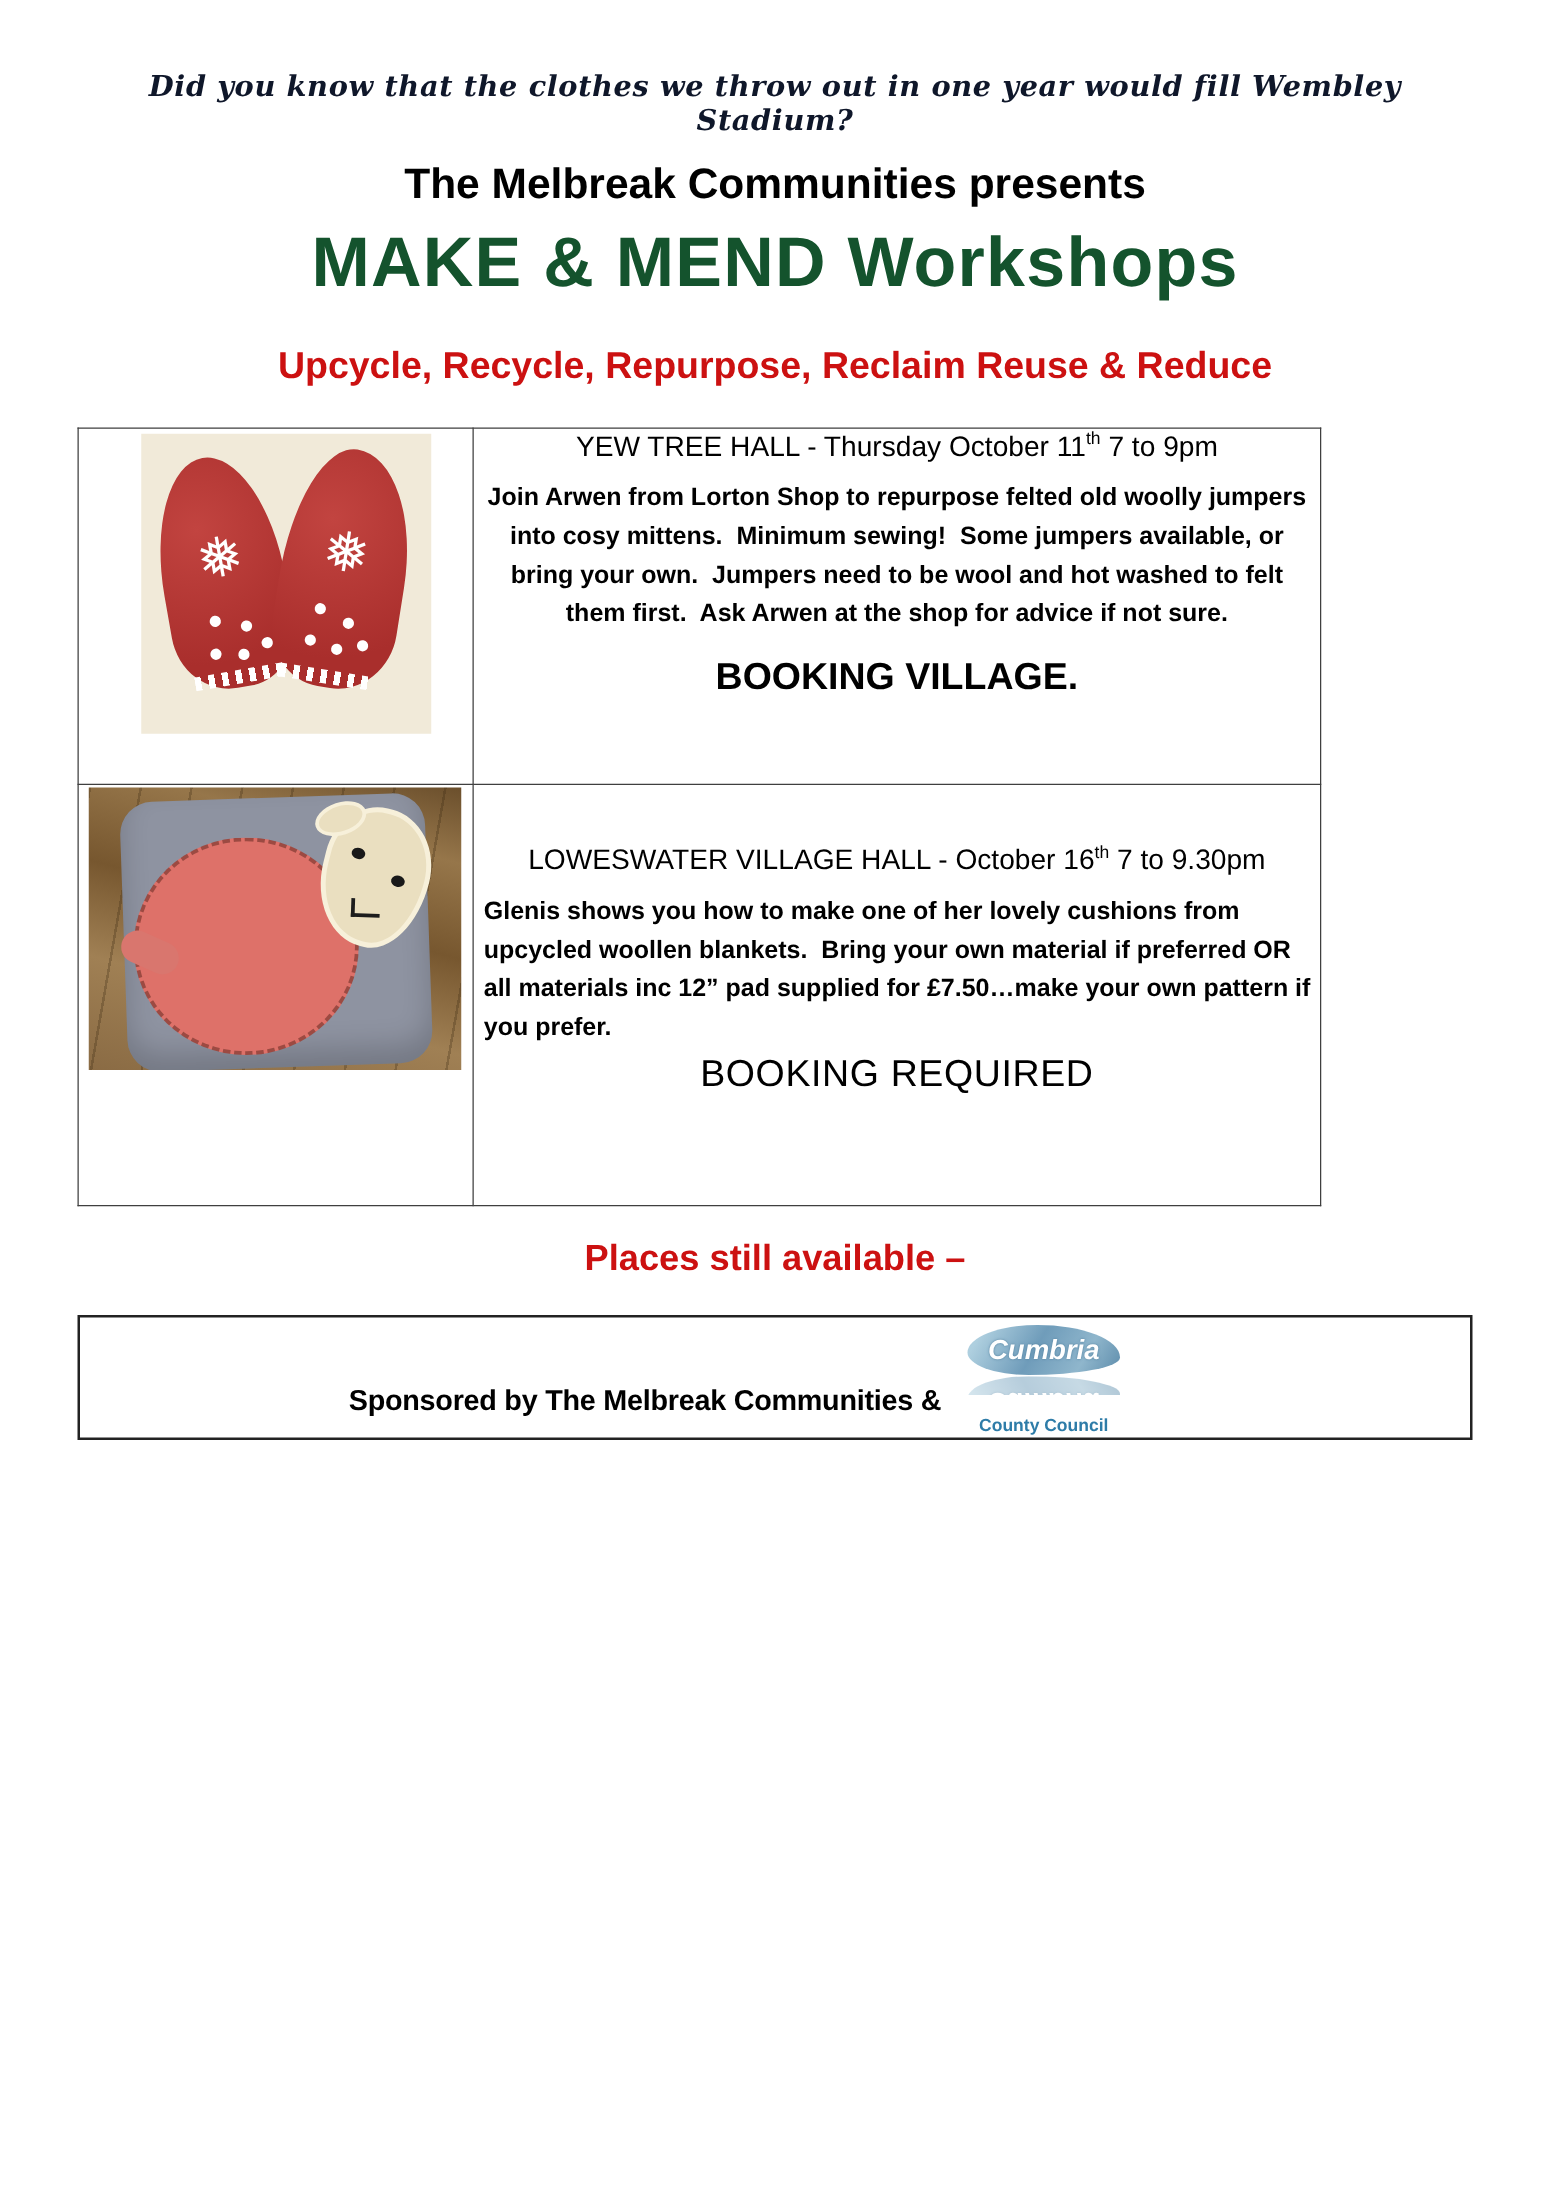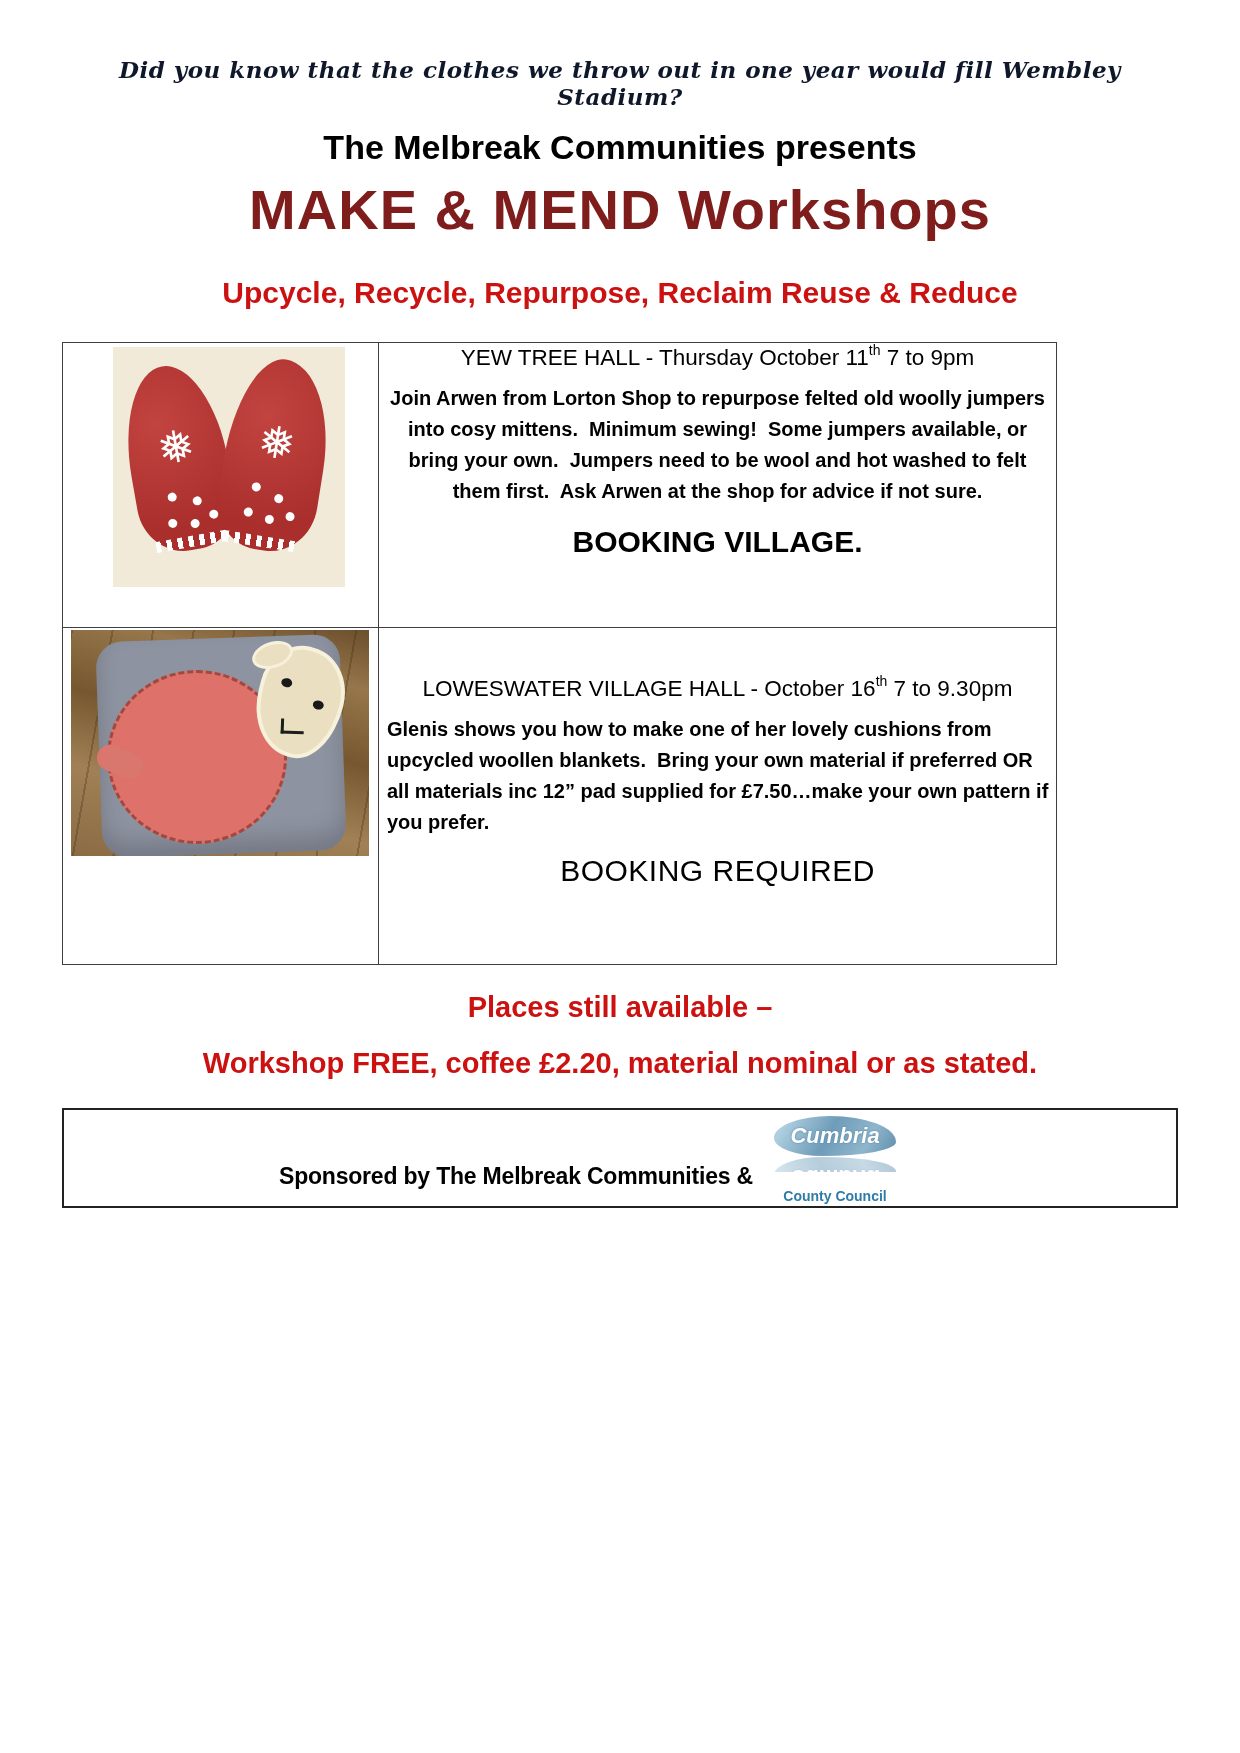--- a/index.html
+++ b/index.html
@@ -9,21 +9,21 @@
     position:relative;overflow:hidden;
   }
   .content{padding:0 62px;}
 
   .tagline{
     margin-top:56px;text-align:center;
     font-family:"DejaVu Serif", serif;font-style:italic;font-weight:bold;
     font-size:23px;color:#0f172a;letter-spacing:.5px;
   }
   .presents{margin:18px 0 0;text-align:center;font-size:34px;font-weight:bold;}
-  .main-title{margin:10px 0 0;text-align:center;font-size:56px;font-weight:bold;color:#7f1d1d;letter-spacing:1px;}
+  .main-title{margin:10px 0 0;text-align:center;font-size:56px;font-weight:bold;color:#14532d;letter-spacing:1px;}
   .subtitle{margin-top:34px;text-align:center;font-size:30px;font-weight:bold;color:#cc1111;}
 
   table.workshop-table{margin-top:32px;width:995px;border-collapse:collapse;table-layout:fixed;}
   table.workshop-table td{border:1px solid #3f3f3f;vertical-align:top;padding:0;}
   td.photo-cell{width:315px;}
   tr.r1 td{height:284px;}
   tr.r2 td{height:290px;}
 
   
   .mitten-photo{position:relative;width:232px;height:240px;margin:4px 0 0 50px;background:#f1ead9;overflow:hidden;}
@@ -58,21 +58,21 @@
 
   
   td.text-cell{padding:14px 6px 0 6px;}
   td.text-cell.c2{padding-top:46px;}
   .venue-heading{text-align:center;font-size:22.5px;font-weight:normal;}
   .venue-heading sup{font-size:14px;position:relative;top:-1px;}
   .desc{margin:12px 4px 0;font-size:20px;line-height:31px;font-weight:bold;white-space:pre-wrap;}
   .desc.center{text-align:center;}
   .desc.left{text-align:left;margin-left:8px;margin-right:2px;}
   .booking{margin-top:18px;text-align:center;font-size:30px;font-weight:bold;}
-  .booking.normal{font-weight:400;margin-top:16px;letter-spacing:.5px;}
+  .booking.normal{font-weight:400;margin-top:5px;letter-spacing:.5px;}
 
   
   .places{margin-top:26px;text-align:center;color:#cc1111;font-weight:bold;font-size:29px;}
   .price{margin-top:23px;text-align:center;color:#cc1111;font-weight:bold;font-size:29px;}
   .contact{margin-top:23px;text-align:center;color:#cc1111;font-weight:bold;font-size:29px;}
   .email-link{color:#2121d0;text-decoration:underline;cursor:pointer;}
 
   
   .sponsor-box{margin-top:28px;width:1112px;height:96px;border:2px solid #222;}
   .sponsor-inner{display:flex;justify-content:center;height:100%;transform:translateX(-30px);}
@@ -144,21 +144,20 @@
         </div>
         <p class="desc left">Glenis shows you how to make one of her lovely cushions from upcycled woollen blankets.  Bring your own material if preferred OR all materials inc 12” pad supplied for £7.50…make your own pattern if you prefer.</p>
         <div class="booking normal">BOOKING REQUIRED</div>
       </td>
     </tr>
   </tbody>
     </table>
 
   <div class="places">Places still available –</div>
 
-  <div class="price">Workshop FREE, coffee £2.20, material nominal or as stated.</div>
 
 
   <div class="sponsor-box">
     <div class="sponsor-inner">
       <span class="sponsor-text">Sponsored by The Melbreak Communities &amp;</span>
       <div class="cumbria-logo">
         <div class="logo-blob">
           <span class="logo-title">Cumbria</span>
         </div>
         <div class="logo-reflection">

